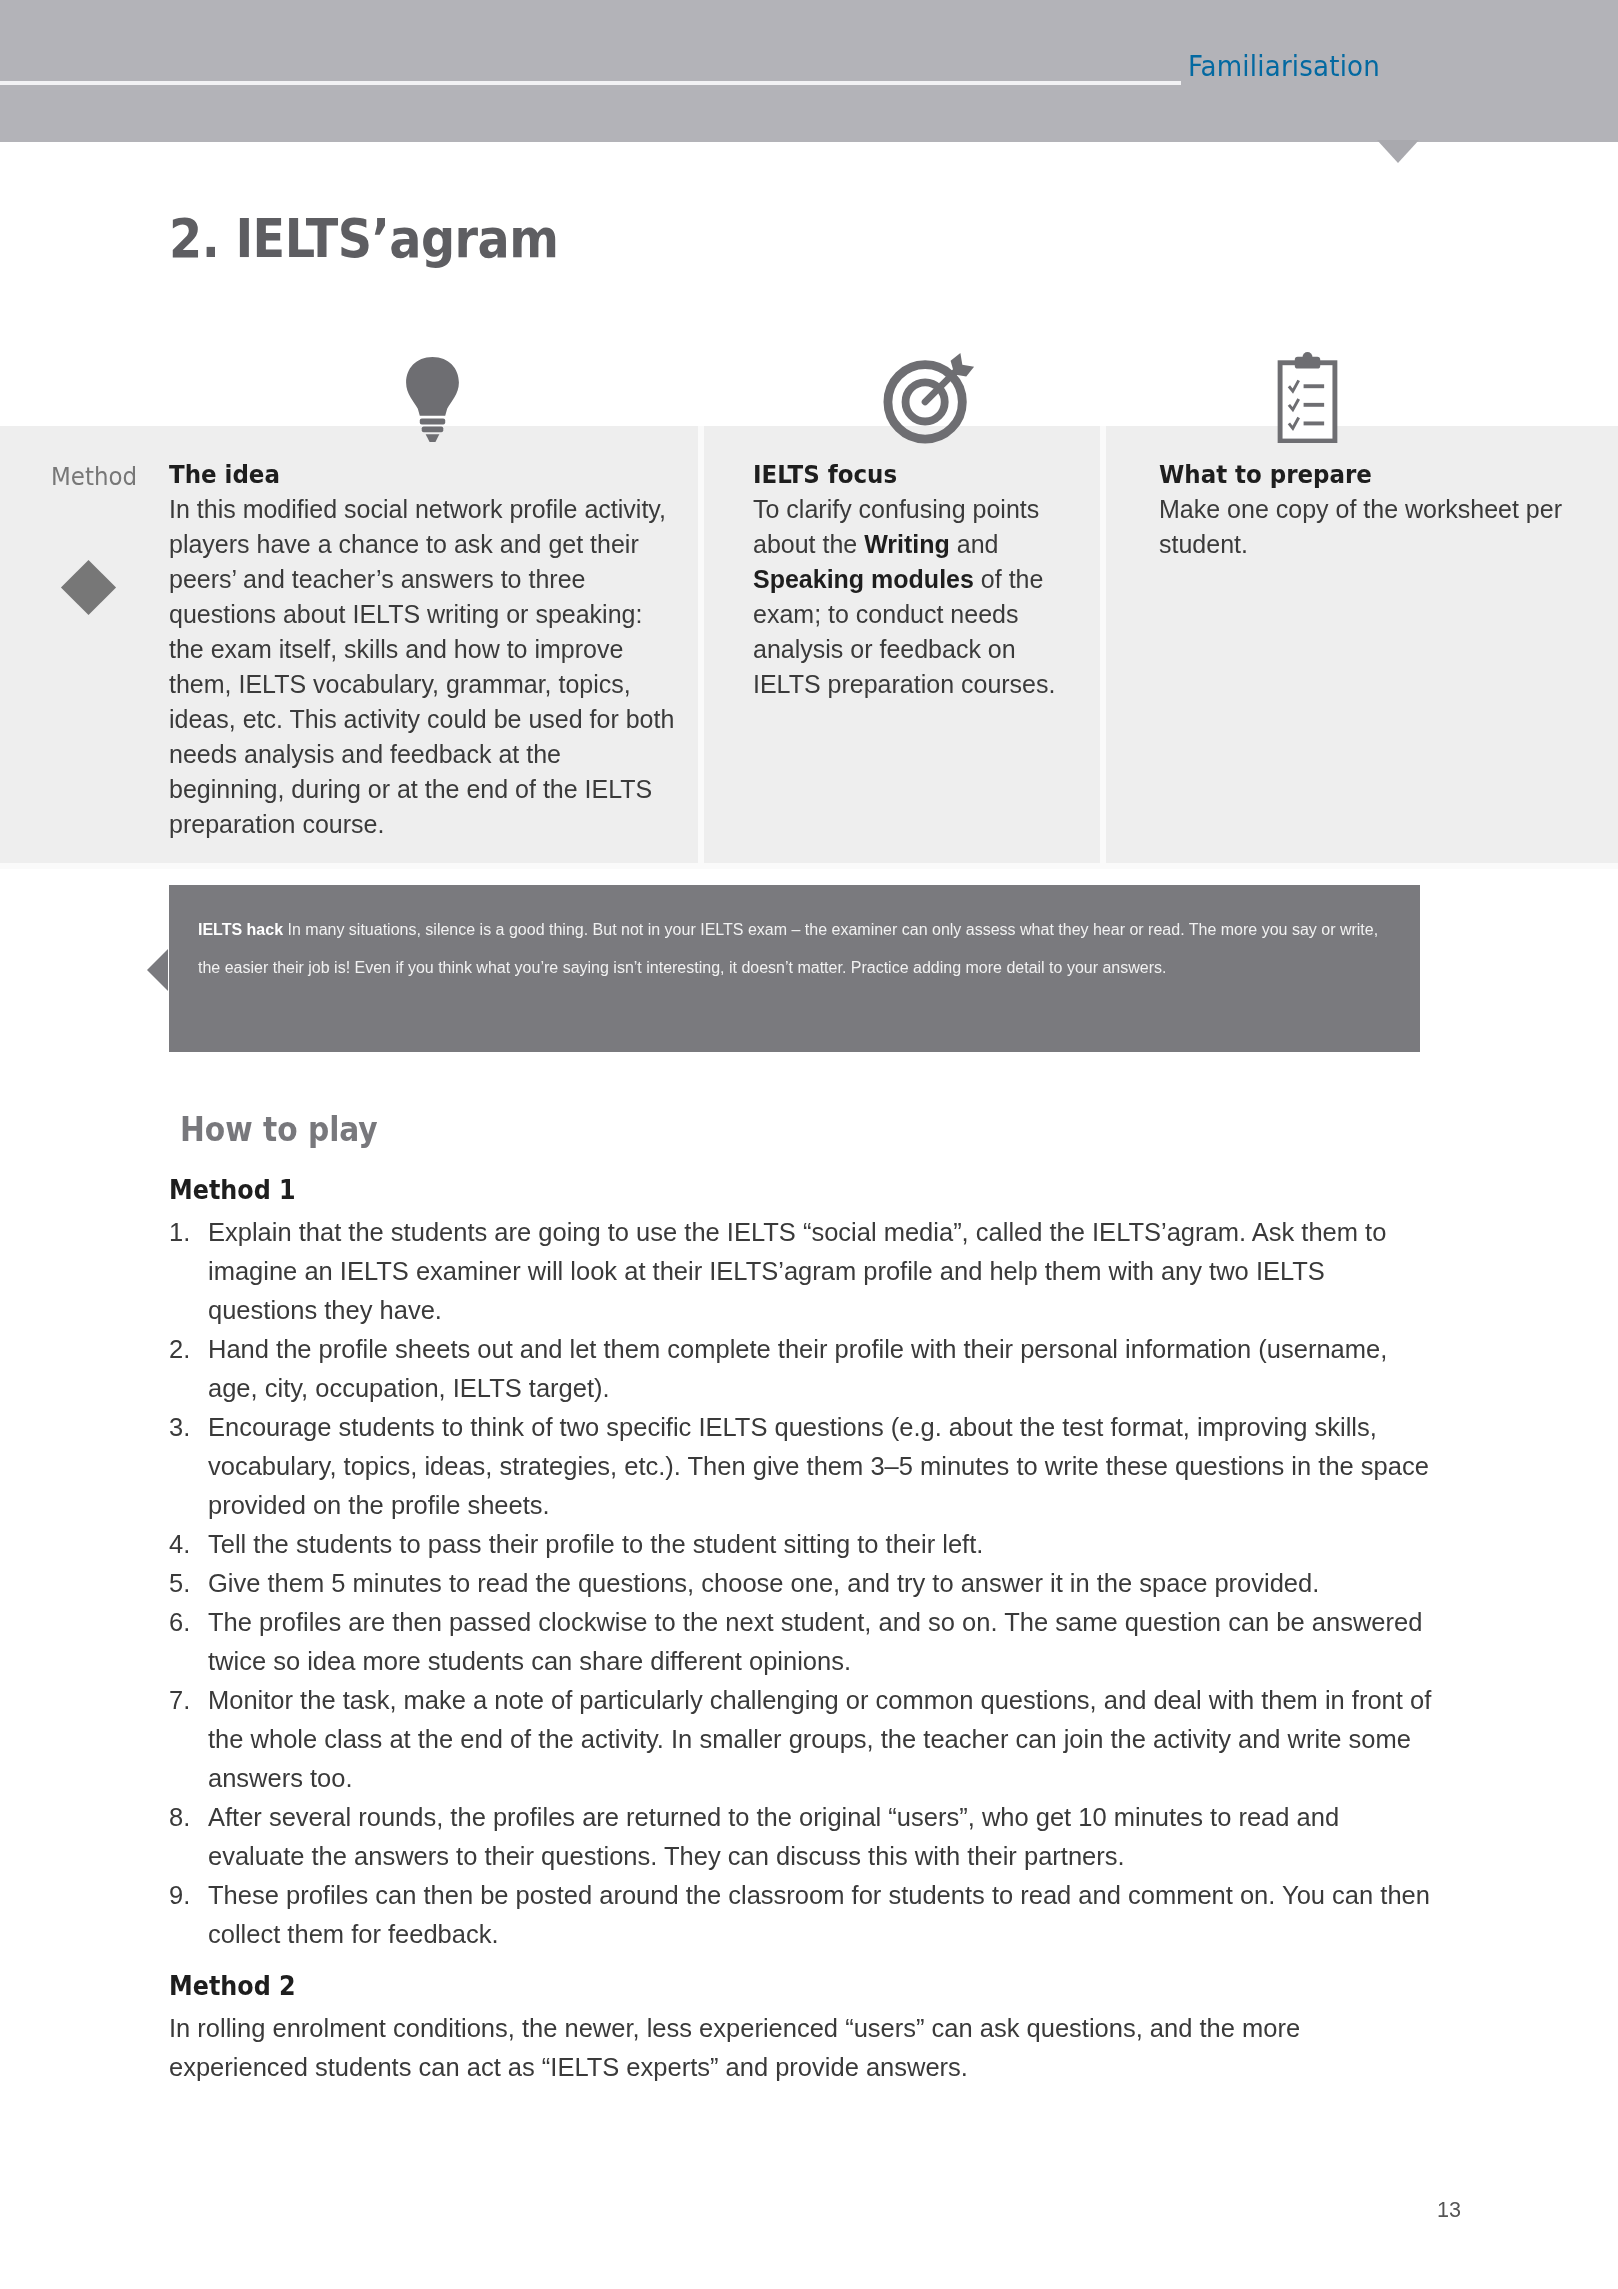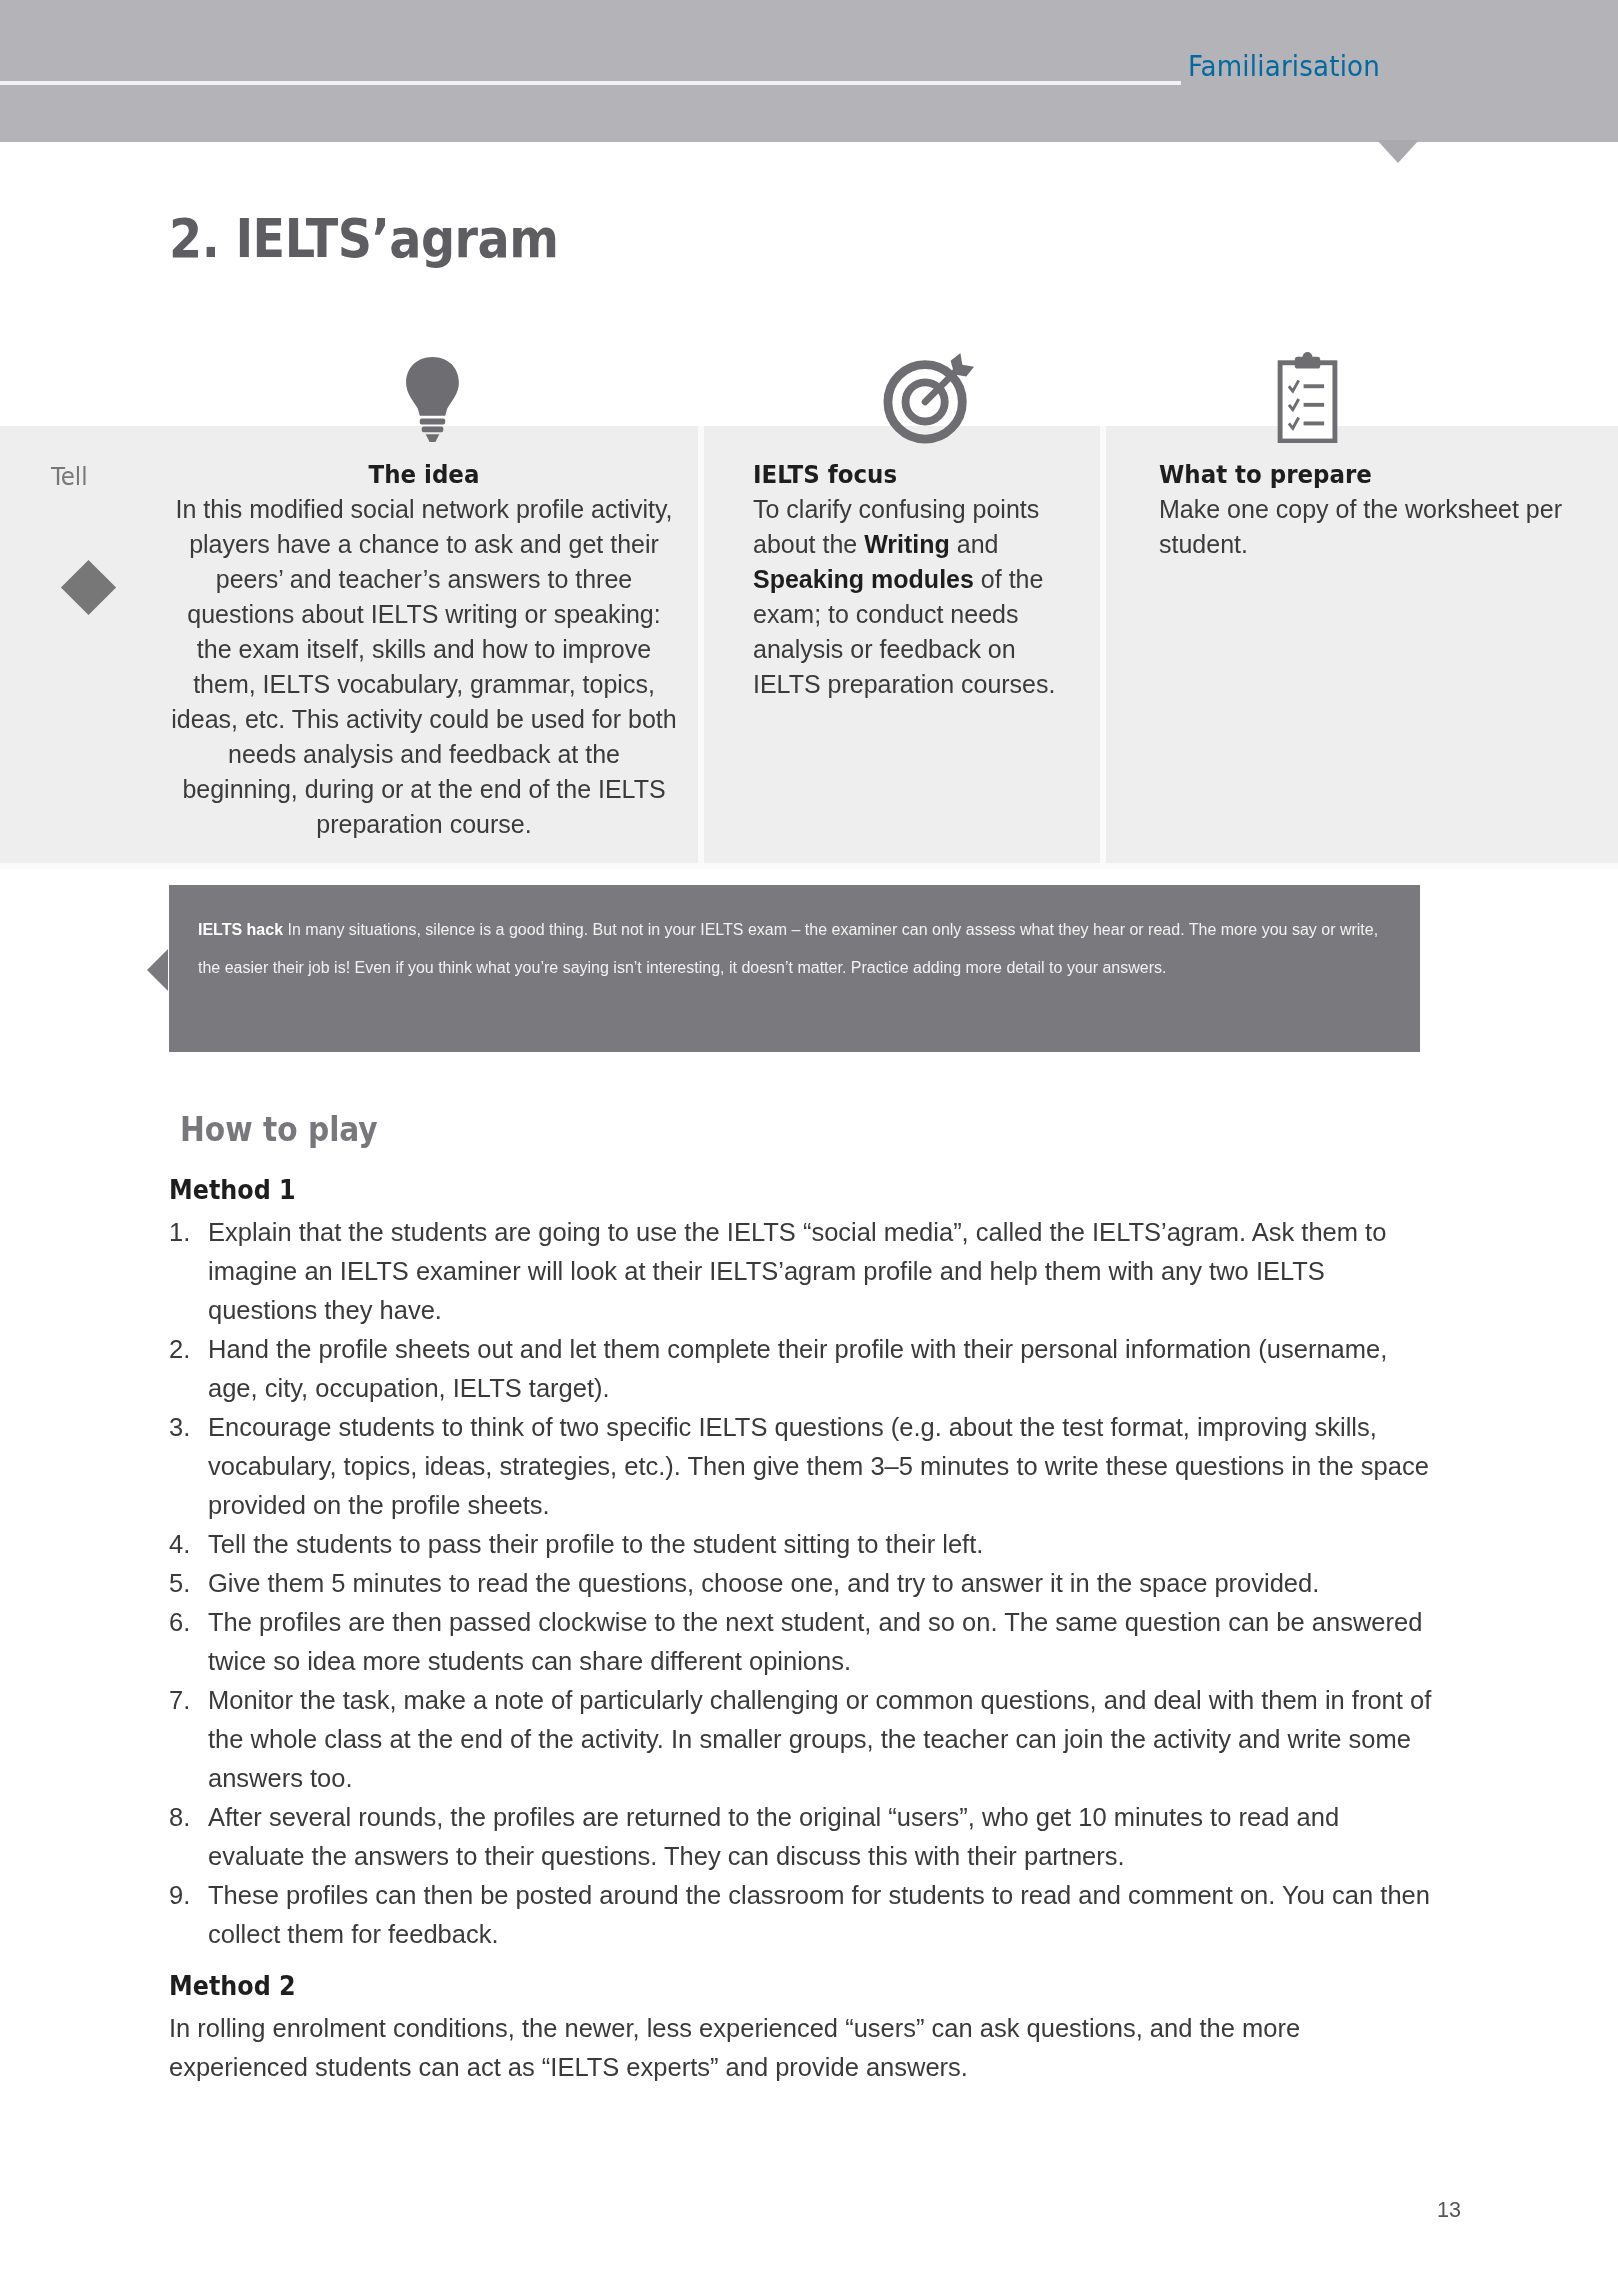--- a/index.html
+++ b/index.html
@@ -20,21 +20,21 @@
   .info-divider { position: absolute; top: 426px; width: 5.9px; height: 441px; background: #fafafa; }
   .info-bottom { position: absolute; left: 0; top: 863px; width: 1618px; height: 5.9px; background: #fafafa; }
 
   .icon { position: absolute; }
   .level-label { position: absolute; left: 51px; top: 461px; font-family: "DejaVu Sans Condensed", "DejaVu Sans", sans-serif; font-size: 25.5px; color: #777777; }
   .level-diamond { position: absolute; left: 69px; top: 568px; width: 39px; height: 39px; background: #777777; transform: rotate(45deg); }
 
   .info-col { position: absolute; top: 457px; font-family: "Liberation Sans", "DejaVu Sans", sans-serif; font-size: 25px; line-height: 35px; color: #3a3a3a; }
   .info-col .col-title { font-family: "DejaVu Sans Condensed", "DejaVu Sans", sans-serif; font-weight: bold; font-size: 25.5px; color: #1e1e1e; display: block; line-height: 35px; }
   .info-col b { font-weight: bold; color: #1e1e1e; }
-  .col-idea { left: 169px; width: 510px; text-align: center; }
+  .col-idea { left: 169px; width: 510px; }
   .col-focus { left: 753px; width: 333px; }
   .col-prepare { left: 1159px; width: 431px; }
 
   
   .hack-box { position: absolute; left: 169px; top: 885px; width: 1251px; height: 167px; background: #7a7a7e; padding: 25.5px 29px 0 29px; font-family: "Liberation Sans", "DejaVu Sans", sans-serif; font-size: 16px; line-height: 38px; color: #f2f2f2; }
   .hack-box b { font-weight: bold; color: #ffffff; }
   .hack-pointer { position: absolute; left: 147px; top: 949px; width: 0; height: 0; border-top: 21.6px solid transparent; border-bottom: 21.6px solid transparent; border-right: 21.6px solid #7a7a7e; }
 
   
   .how-title { position: absolute; left: 180px; top: 1110px; font-family: "DejaVu Sans Condensed", "DejaVu Sans", sans-serif; font-weight: bold; font-size: 33px; color: #78787c; }
@@ -80,21 +80,21 @@
   <rect x="18" y="6" width="26" height="12" rx="3" fill="#6e6e72"></rect>
   <circle cx="31" cy="6" r="5" fill="#6e6e72"></circle>
   <path d="M12 36 L16 41 L22 30" fill="none" stroke="#6e6e72" stroke-width="3"></path>
   <line x1="27" y1="36" x2="48" y2="36" stroke="#6e6e72" stroke-width="4"></line>
   <path d="M12 55 L16 60 L22 49" fill="none" stroke="#6e6e72" stroke-width="3"></path>
   <line x1="27" y1="55" x2="48" y2="55" stroke="#6e6e72" stroke-width="4"></line>
   <path d="M12 74 L16 79 L22 68" fill="none" stroke="#6e6e72" stroke-width="3"></path>
   <line x1="27" y1="74" x2="48" y2="74" stroke="#6e6e72" stroke-width="4"></line>
 </svg>
 
-<div class="level-label">Tell</div>
+<div class="level-label">Method</div>
 <div class="level-diamond"></div>
 
 <div class="info-col col-idea">
   <span class="col-title">The idea</span>
   <span>In this modified social network profile activity, players have a chance to ask and get their peers’ and teacher’s answers to three questions about IELTS writing or speaking: the exam itself, skills and how to improve them, IELTS vocabulary, grammar, topics, ideas, etc. This activity could be used for both needs analysis and feedback at the beginning, during or at the end of the IELTS preparation course.</span>
 </div>
 
 <div class="info-col col-focus">
   <span class="col-title">IELTS focus</span>
   <span><span>To clarify confusing points about the </span><b>Writing</b><span> and </span><b>Speaking modules</b><span> of the exam; to conduct needs analysis or feedback on IELTS preparation courses.</span></span>

